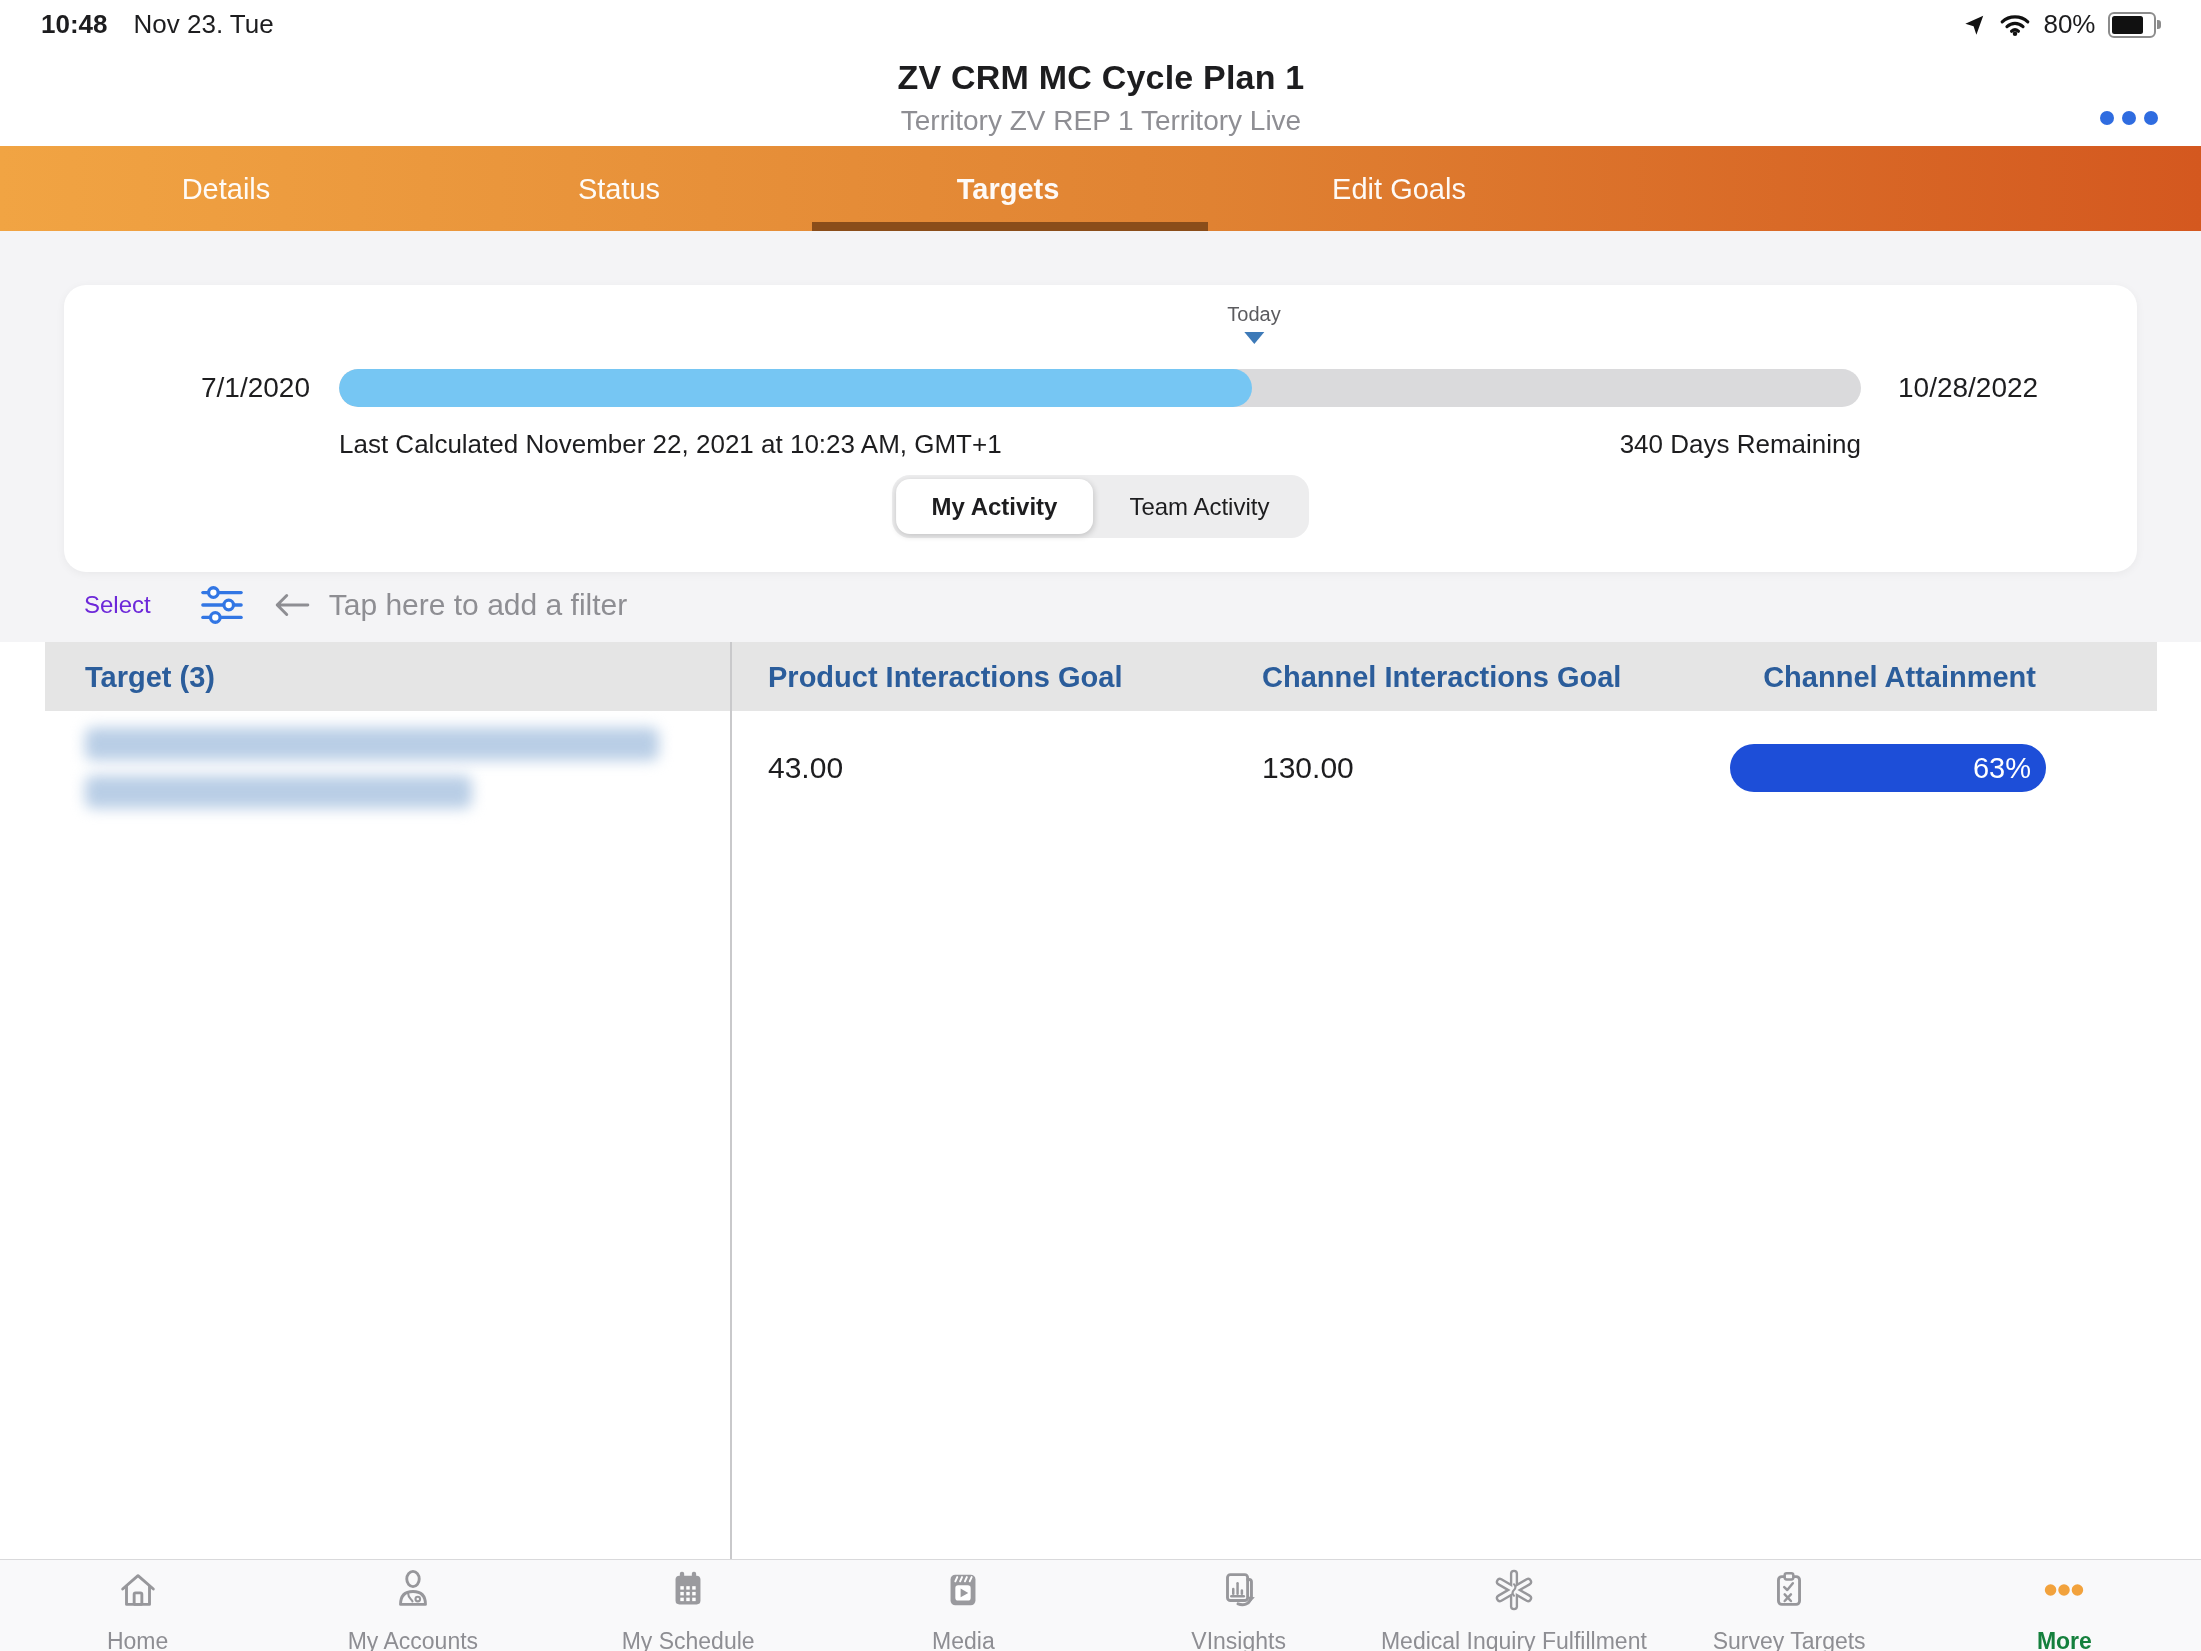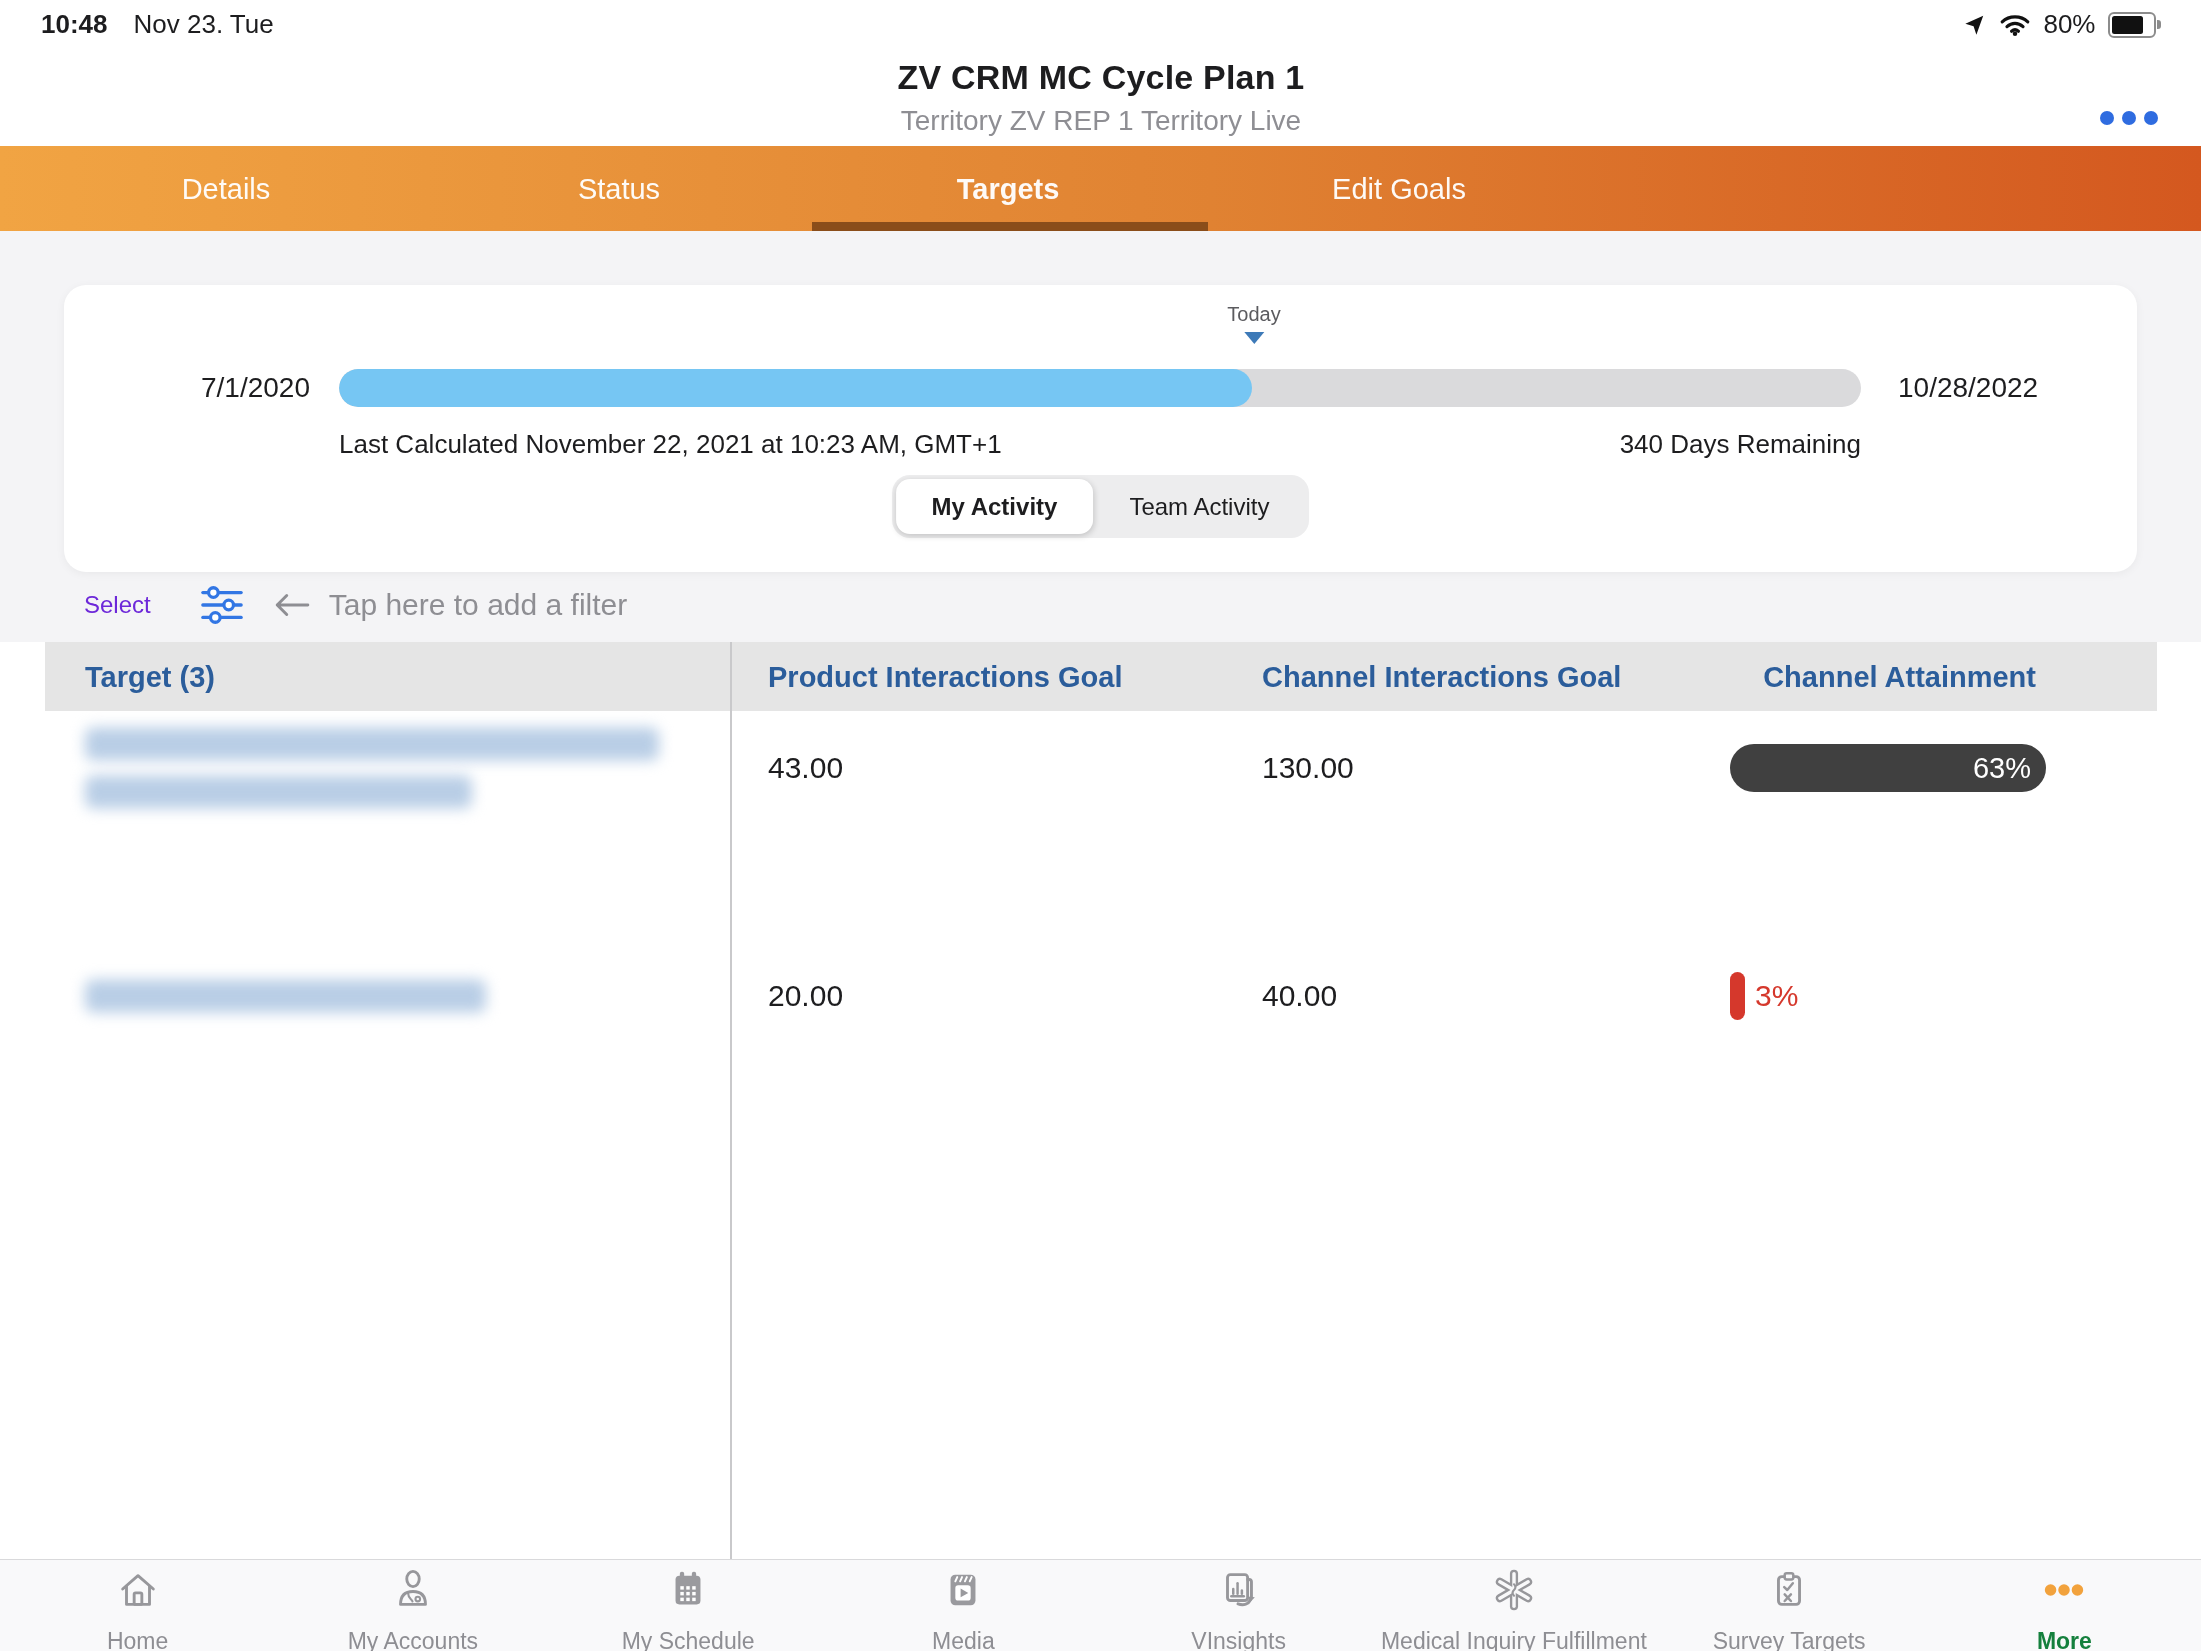--- a/index.html
+++ b/index.html
@@ -77,21 +77,21 @@
   .trow{position:absolute;left:45px;right:45px;height:114px;}
   .trow.r0{top:69px;}.trow.r1{top:183px;background:#f6f7f9;}.trow.r2{top:297px;}
   .tname{position:absolute;left:40px;top:50%;transform:translateY(-50%);display:flex;
          flex-direction:column;gap:15px;}
   .tname i{display:block;height:33px;border-radius:8px;background:#b9cee6;filter:blur(7px);}
   .cell{position:absolute;top:50%;transform:translateY(-50%);font-size:30px;color:#1d1d1f;}
   .c2{left:723px;}.c3{left:1217px;}
   .attain{position:absolute;left:1685px;top:50%;transform:translateY(-50%);
           display:flex;align-items:center;gap:10px;}
   .pill{height:48px;border-radius:24px;position:relative;}
-  .pill.good{background:#404040;}
+  .pill.good{background:#1d4ed8;}
   .pill.low{background:#d5382c;}
   .pill-label{position:absolute;right:15px;top:50%;transform:translateY(-50%);
               color:#fff;font-size:29px;}
   .attain-label{font-size:30px;color:#d5382c;}
   .vdivider{position:absolute;left:730px;top:0;bottom:0;width:2px;background:#c9c9cb;}
 
   
   .dock{position:absolute;bottom:0;left:0;right:0;height:91px;background:#f9f9fa;
         border-top:1px solid #d9d9db;display:flex;}
   .dock-item{flex:1;display:flex;flex-direction:column;align-items:center;padding-top:7px;
@@ -203,31 +203,20 @@
       <span class="cell c2">43.00</span>
       <span class="cell c3">130.00</span>
       <div class="attain">
         <div class="pill good" style="width: 316px;">
           <span class="pill-label">63%</span>
         </div>
       </div>
     </div>
 
 
-    <div class="trow r2">
-      <div class="tname">
-        <i style="width:401px"></i>
-      </div>
-      <span class="cell c2">20.00</span>
-      <span class="cell c3">40.00</span>
-      <div class="attain">
-        <div class="pill low" style="width: 15px;"></div>
-        <span class="attain-label">3%</span>
-      </div>
-    </div>
 
     <div class="vdivider"></div>
   </div>
 
   <div class="dock">
 
     <div class="dock-item">
       <svg width="46" height="46" viewBox="0 0 48 48">
         <path class="icon-stroke" stroke-width="3" d="M8 23 L24 9 L40 23"></path>
         <path class="icon-stroke" stroke-width="3" d="M12 20 V39 H36 V20"></path>

